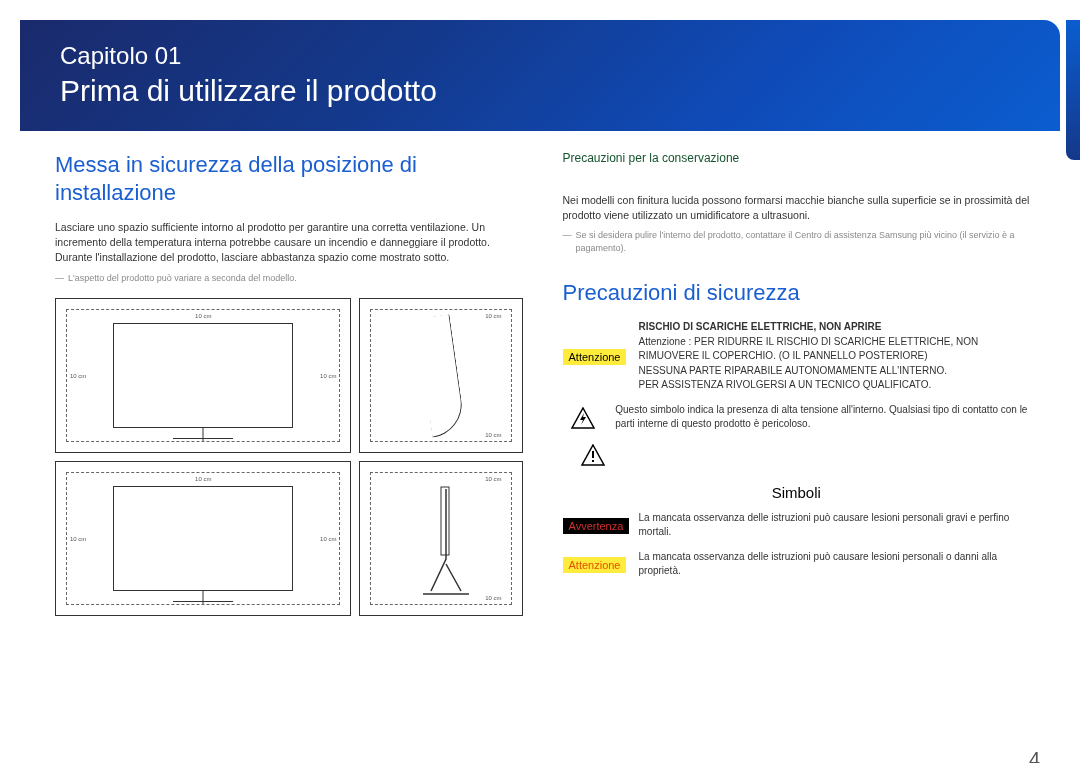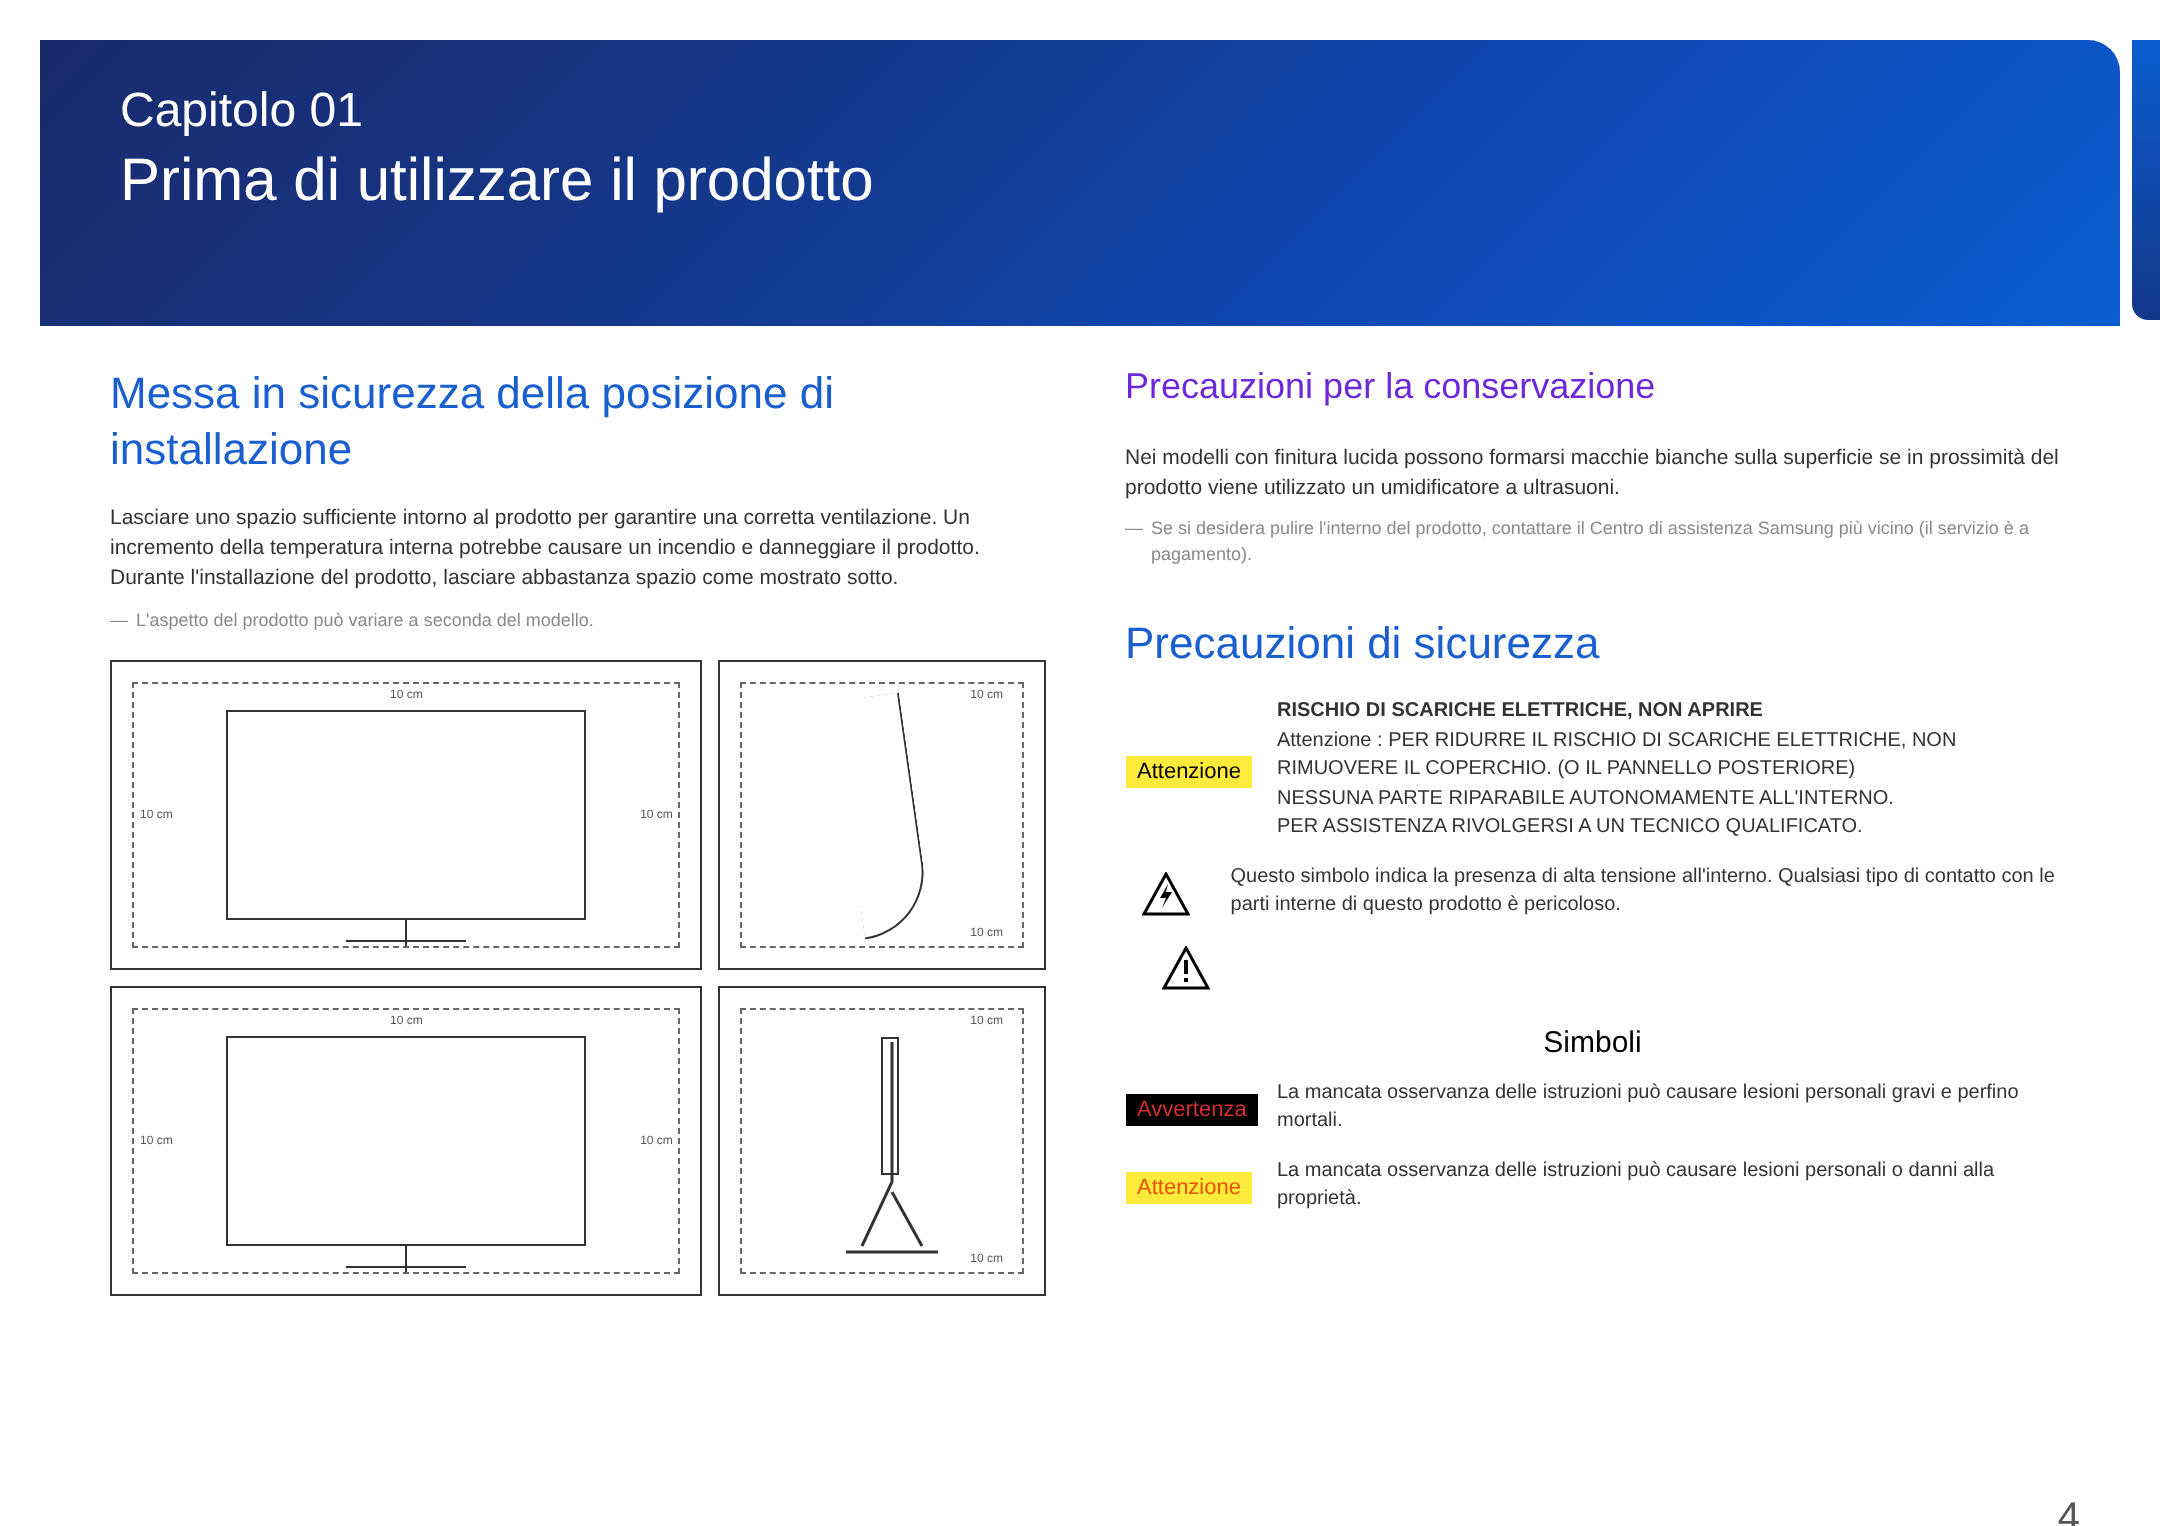--- a/index.html
+++ b/index.html
@@ -1,32 +1,32 @@
 <!DOCTYPE html>
 <html><head>
 <meta charset="utf-8">
 <style>
   * { box-sizing: border-box; margin: 0; padding: 0; }
   html, body { width: 1080px; height: 763px; font-family: Arial, Helvetica, sans-serif; background: #fff; color: #222; }
   .page { position: relative; width: 1080px; height: 763px; padding: 0; }
   .banner {
     position: relative;
-    height: 143px;
+    height: 111px;
     margin: 20px 20px 10px 20px;
     background: linear-gradient(135deg, #1a2a6c 0%, #14388a 35%, #0f4bb8 70%, #0b5dd0 100%);
     color: #fff;
     padding: 22px 40px 0 40px;
     border-top-right-radius: 16px;
   }
   .chapter-label { font-size: 24px; font-weight: 400; }
   .chapter-title { font-size: 30px; font-weight: 400; margin-top: 4px; }
   .columns { display: flex; padding: 10px 50px 0 55px; gap: 40px; }
   .col { flex: 1; min-width: 0; }
   .h-blue { color: #1a5fd0; font-size: 22px; font-weight: 400; line-height: 1.25; margin-bottom: 14px; }
-  .h-black { color: #6d28d9; font-size: 18px; font-weight: 500; margin-bottom: 18px; }
+  .h-black { color: #14532d; font-size: 12px; font-weight: 500; margin-bottom: 28px; }
   .sub-black { color: #000; font-size: 15px; font-weight: 500; margin: 18px 0 10px 0; text-align: center; }
   .body-text { font-size: 10.5px; line-height: 1.45; color: #333; margin-bottom: 6px; }
   .note-text { font-size: 9px; color: #8a8a8a; line-height: 1.4; display: flex; align-items: flex-start; gap: 4px; }
   .note-dash { flex: 0 0 auto; color: #8a8a8a; }
   .fig-grid { display: grid; grid-template-columns: 1fr 0.55fr; gap: 8px; margin-top: 14px; }
   .fig { border: 1px solid #333; background: #fff; position: relative; height: 155px; display:flex; align-items:center; justify-content:center; }
   .monitor-front { width: 180px; height: 105px; border: 1px solid #333; background: #fff; position: relative; }
   .monitor-front::after { content:""; position:absolute; bottom:-14px; left:50%; transform:translateX(-50%); width:60px; height:2px; border-top:1px solid #333; }
   .monitor-front::before { content:""; position:absolute; bottom:-14px; left:50%; transform:translateX(-50%); width:0; height:14px; border-left:1px solid #333; }
   .stand-curve { width: 34px; height: 120px; border-right:1.5px solid #333; border-bottom:1.5px solid #333; border-radius: 0 0 40px 0; transform: rotate(-8deg); }

